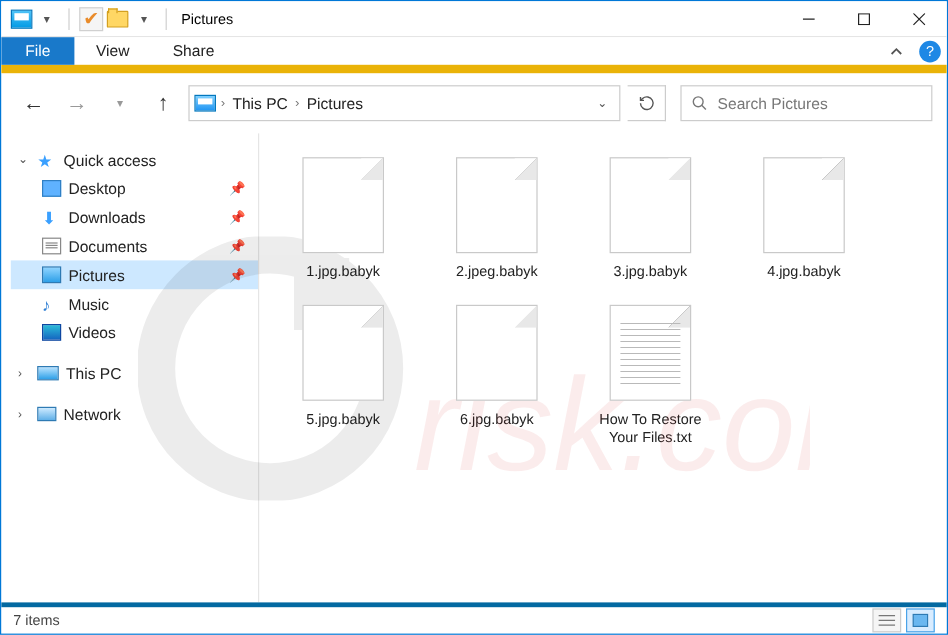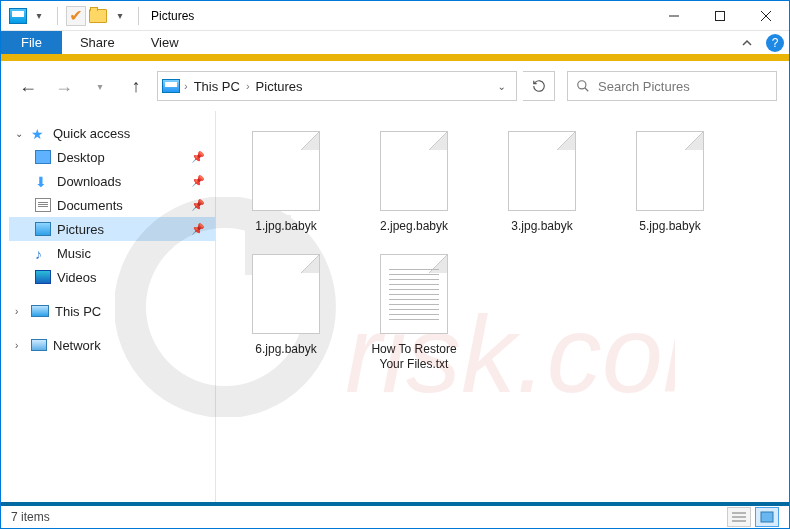--- a/index.html
+++ b/index.html
@@ -114,22 +114,22 @@
         <svg viewBox="0 0 10 10">
           <line x1="0" y1="0" x2="10" y2="10" stroke="#222" stroke-width="1"></line>
           <line x1="10" y1="0" x2="0" y2="10" stroke="#222" stroke-width="1"></line>
         </svg>
       </div>
   </div>
 </div>
 
 <div class="ribbon">
   <div class="file-tab">File</div>
+  <div class="rib-tab">View</div>
   <div class="rib-tab">Share</div>
-  <div class="rib-tab">View</div>
   <div class="rib-spacer"></div>
   <div class="rib-btn">
       <svg width="12" height="12" viewBox="0 0 12 12">
         <path d="M2 8 L6 4 L10 8" fill="none" stroke="#555" stroke-width="1.5"></path>
       </svg>
     </div>
   <div class="rib-btn">
       <span class="help-badge">?</span>
     </div>
 </div>
@@ -226,20 +226,24 @@
           <div class="fthumb"></div>
           <div class="flabel">1.jpg.babyk</div>
         </div>
         <div class="fitem">
           <div class="fthumb"></div>
           <div class="flabel">2.jpeg.babyk</div>
         </div>
         <div class="fitem">
           <div class="fthumb"></div>
           <div class="flabel">3.jpg.babyk</div>
+        </div>
+        <div class="fitem">
+          <div class="fthumb"></div>
+          <div class="flabel">4.jpg.babyk</div>
         </div>
         <div class="fitem">
           <div class="fthumb"></div>
           <div class="flabel">5.jpg.babyk</div>
         </div>
         <div class="fitem">
           <div class="fthumb"></div>
           <div class="flabel">6.jpg.babyk</div>
         </div>
         <div class="fitem">

